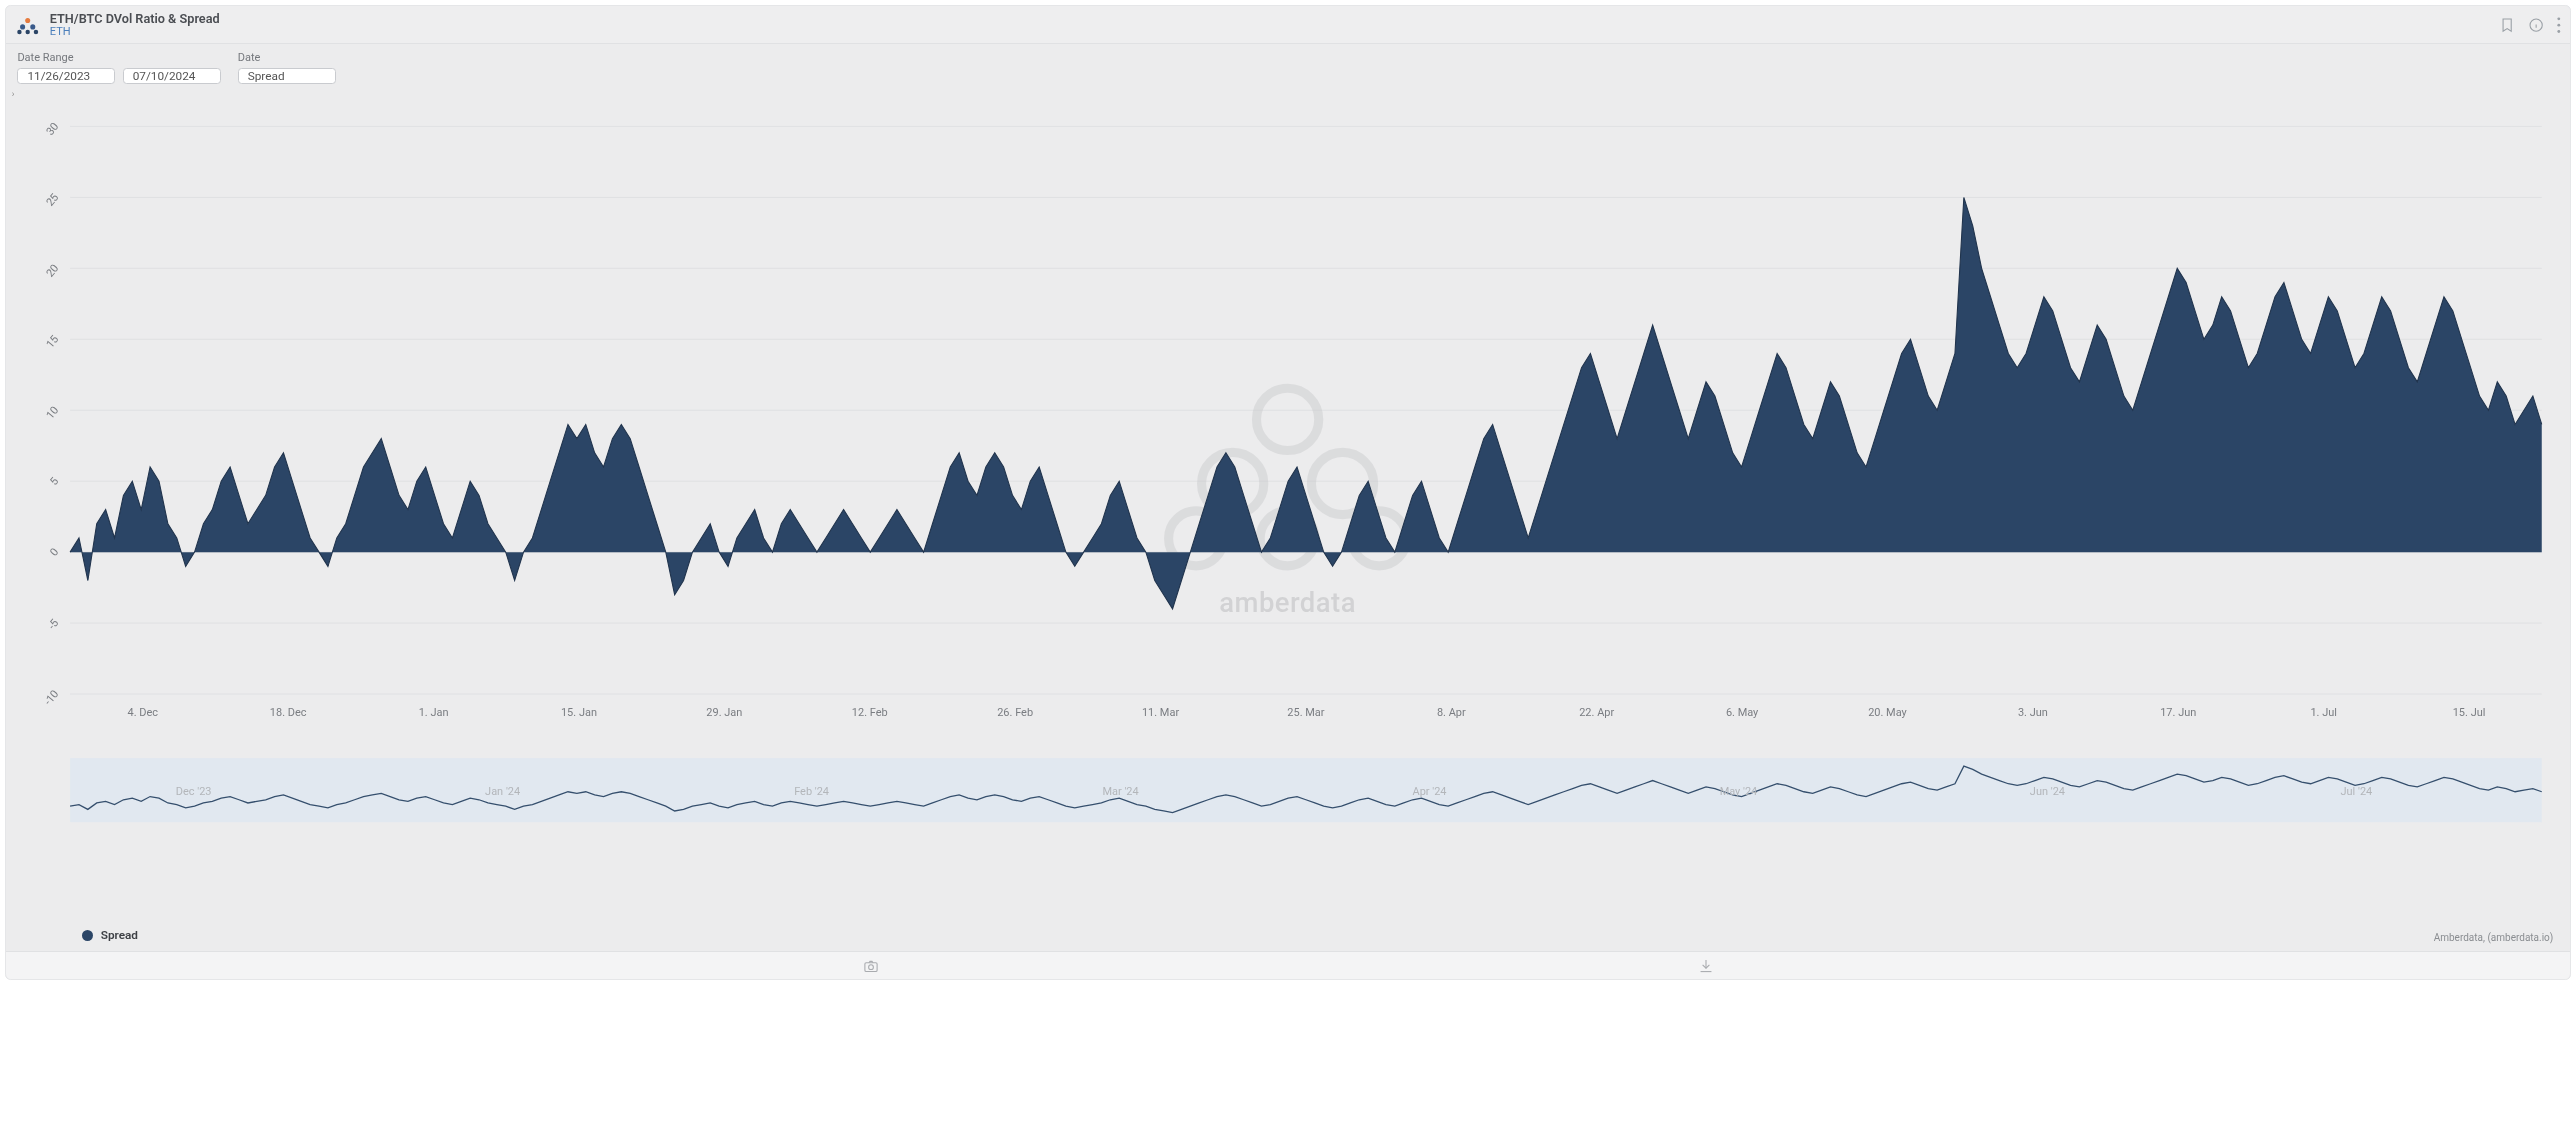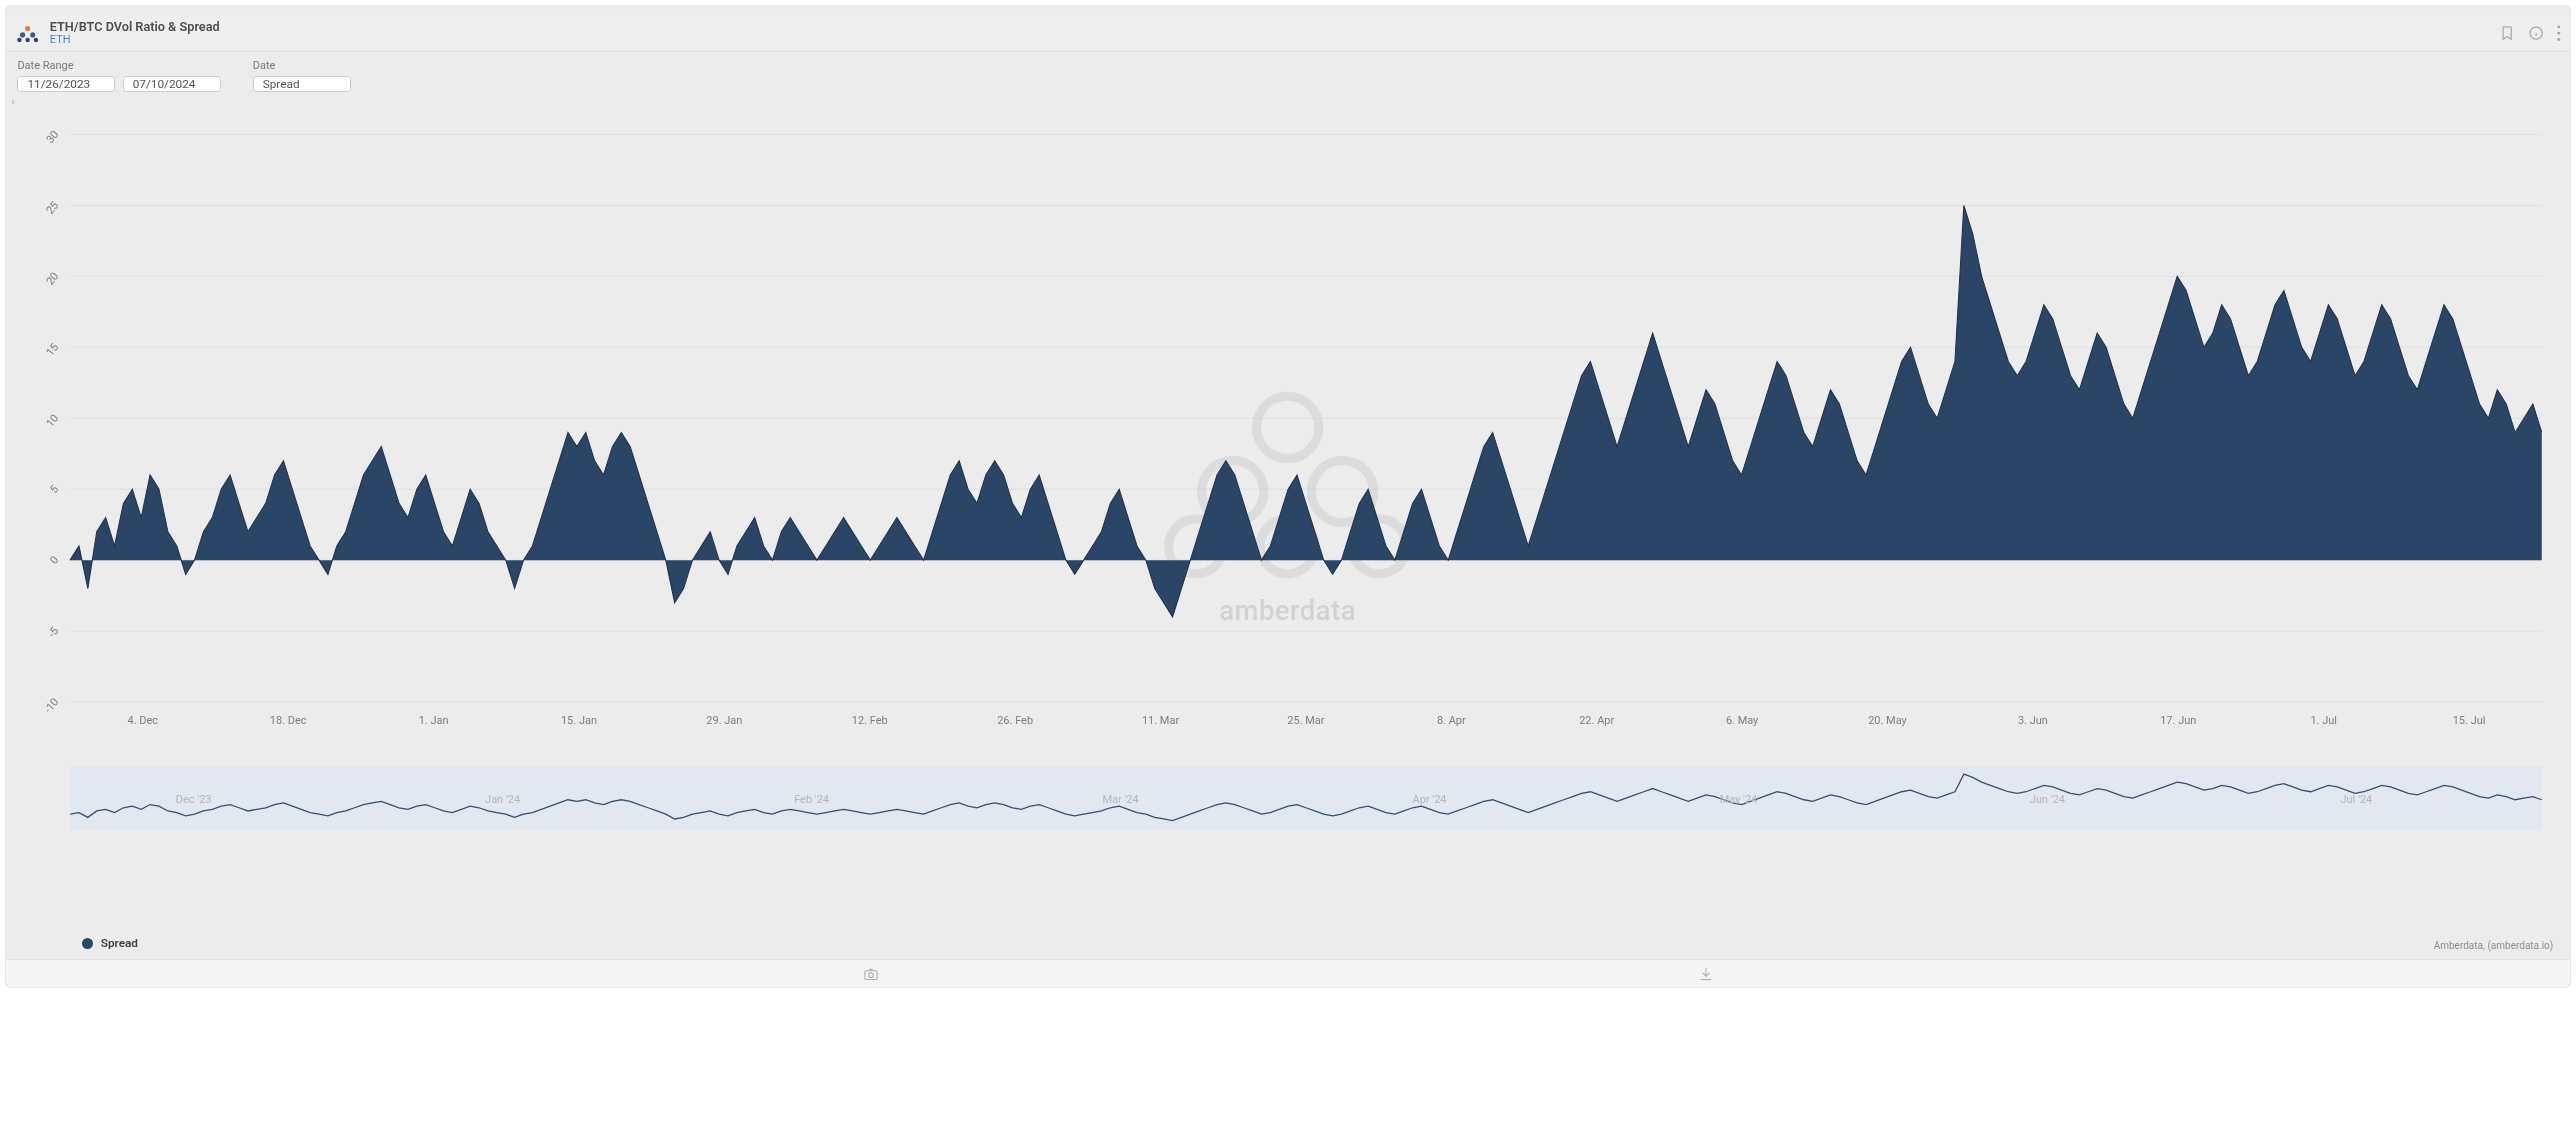--- a/index.html
+++ b/index.html
@@ -1,23 +1,23 @@
 <!DOCTYPE html>
 <html><head>
 <meta charset="utf-8">
 <style>
 html,body{margin:0;padding:0;background:#fff;font-family:-apple-system,BlinkMacSystemFont,"Segoe UI",Roboto,Helvetica,Arial,sans-serif;font-size:11.8px;color:#333;}
 .card{margin:5.4px;border:0.9px solid #e5e6e8;border-radius:5.4px;background:#ececed;display:flex;flex-direction:column;position:relative;}
-.header{display:flex;align-items:center;padding:5.4px 9px 3.6px 9px;border-bottom:0.9px solid #e0e1e3;background:#eeeeef;border-radius:5.4px 5.4px 0 0;margin-top:8px;}
+.header{display:flex;align-items:center;padding:5.4px 9px 3.6px 9px;border-bottom:0.9px solid #e0e1e3;background:#eeeeef;border-radius:5.4px 5.4px 0 0;}
 .logo{width:25.4px;height:20px;margin-right:9px;flex:none;}
 .titles{display:flex;flex-direction:column;line-height:1.15;}
 .title{font-size:12.7px;font-weight:600;color:#4a4d52;}
 .subtitle{font-size:11px;color:#4a7ebb;}
 .header-right{margin-left:auto;display:flex;gap:12.7px;align-items:center;color:#9aa0a6;}
-.controls{display:flex;gap:32px;padding:7.3px 11px 3.6px 11px;}
+.controls{display:flex;gap:17px;padding:7.3px 11px 3.6px 11px;}
 .ctrl-group{display:flex;flex-direction:column;gap:3.6px;}
 .ctrl-label{font-size:11px;color:#75787d;}
 .ctrl-row{display:flex;gap:7.3px;}
 .input-box{background:#fff;border:0.9px solid #c9cbcf;border-radius:3.6px;padding:0 9px;font-size:11.8px;color:#555;min-width:78px;text-align:left;}
 .chevron{font-size:9px;color:#888;padding:1.8px 0 0 5.4px;}
 .chart-wrap{position:relative;flex:1;}
 .axis-text{font-size:12px;fill:#7a7d82;}
 .grid line{stroke:#dedfe1;stroke-width:1;}
 .series{fill:#2b4566;}
 .series-line{stroke:#21344d;stroke-width:1.2;fill:none;}

